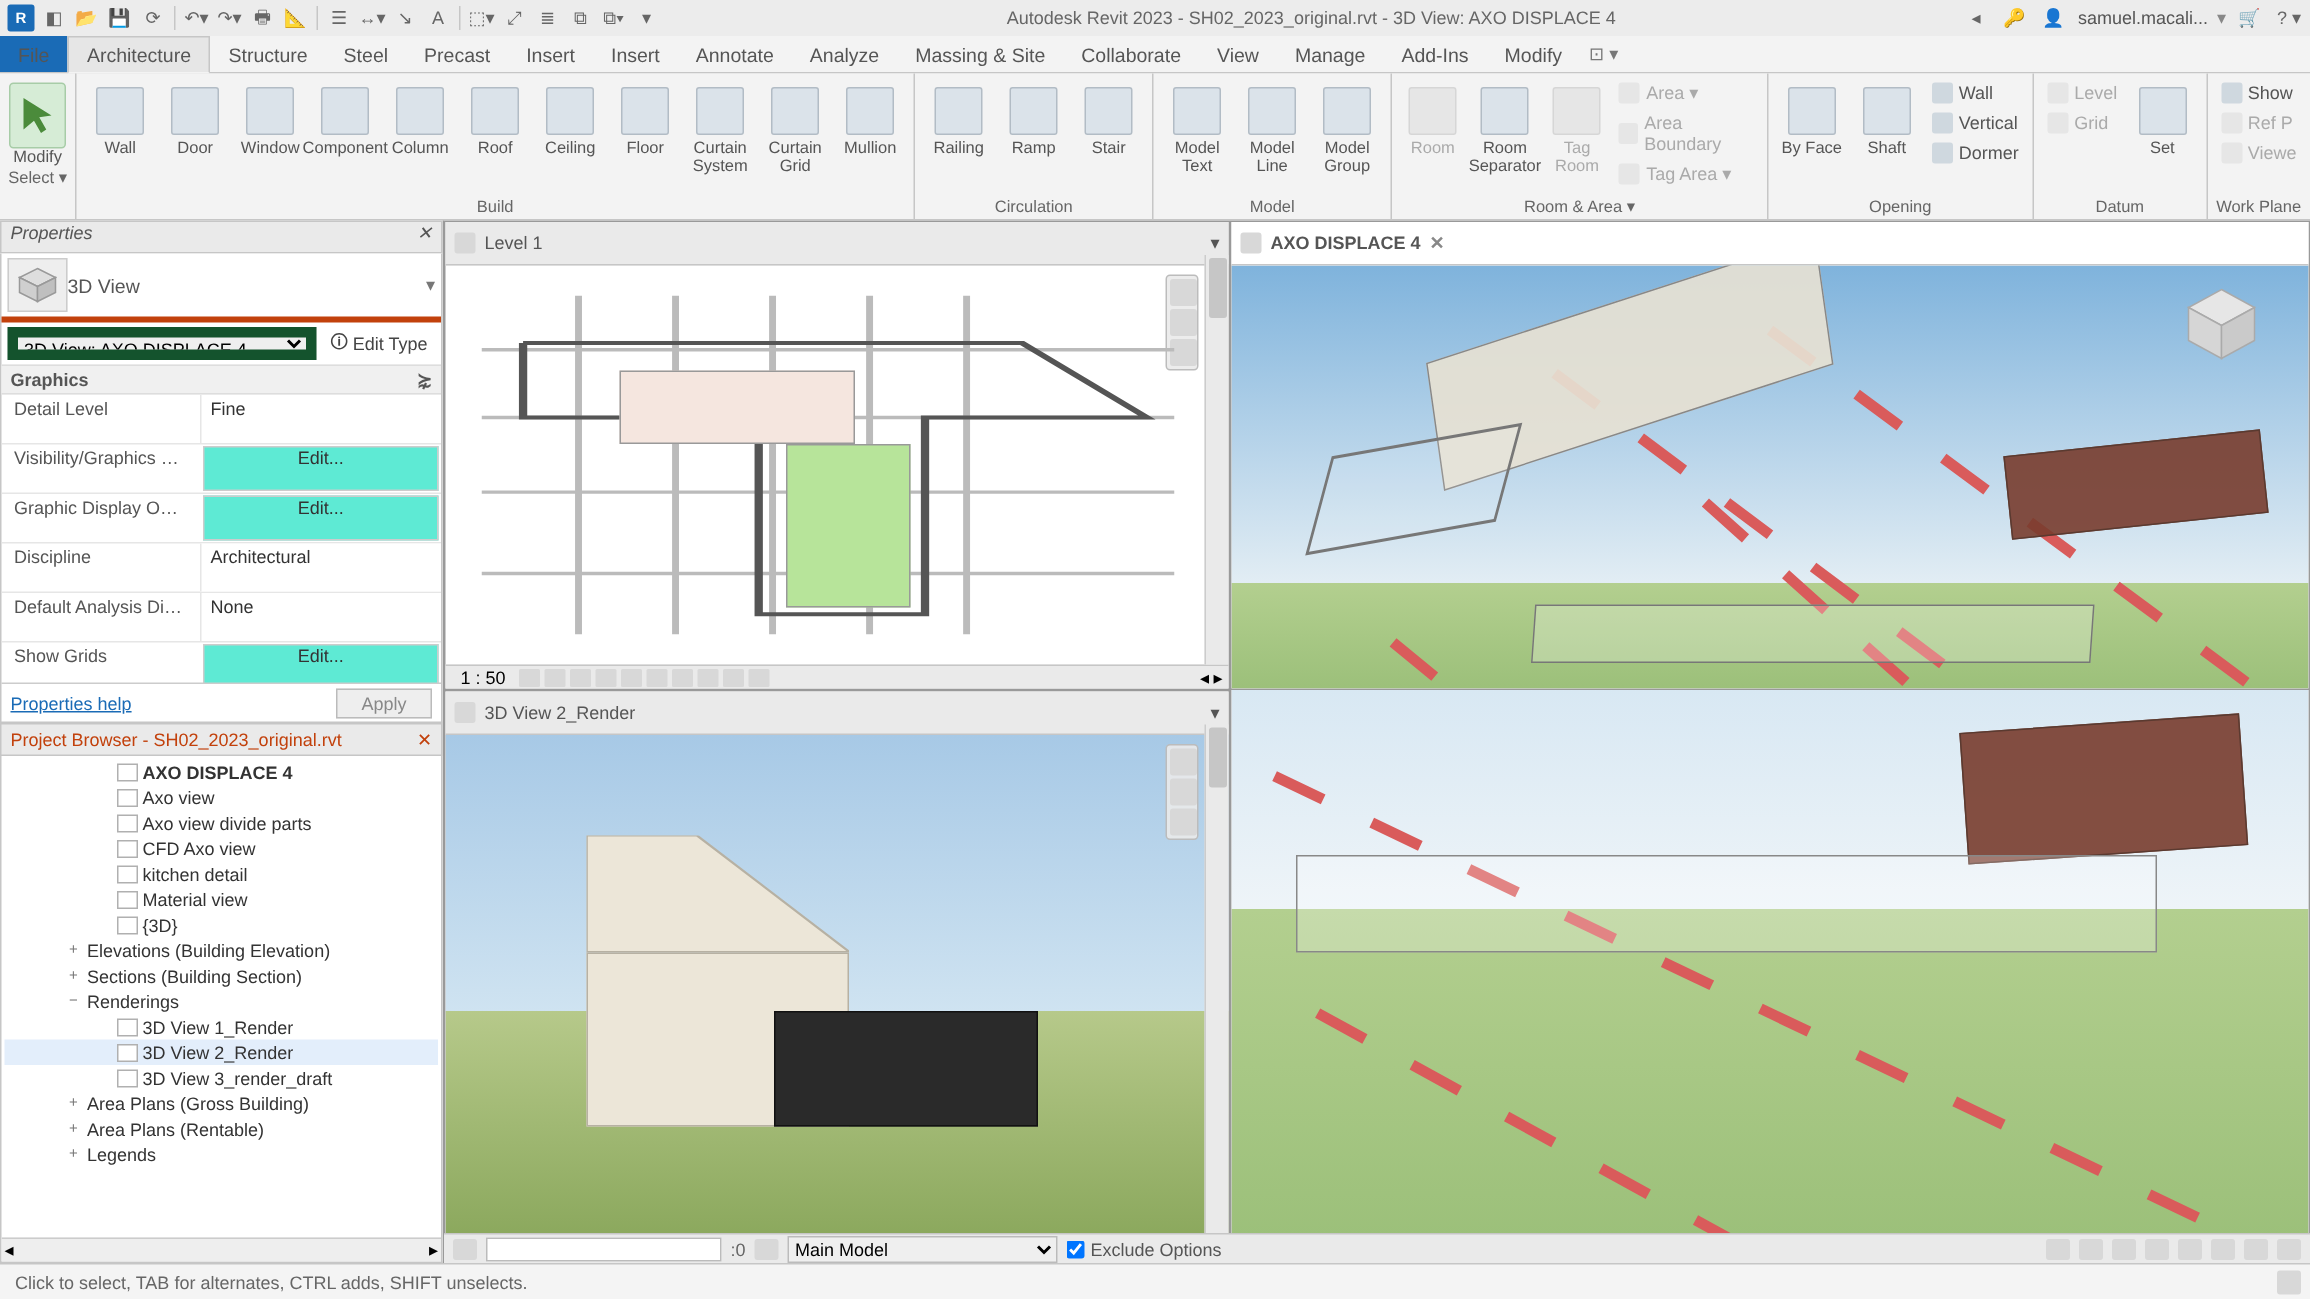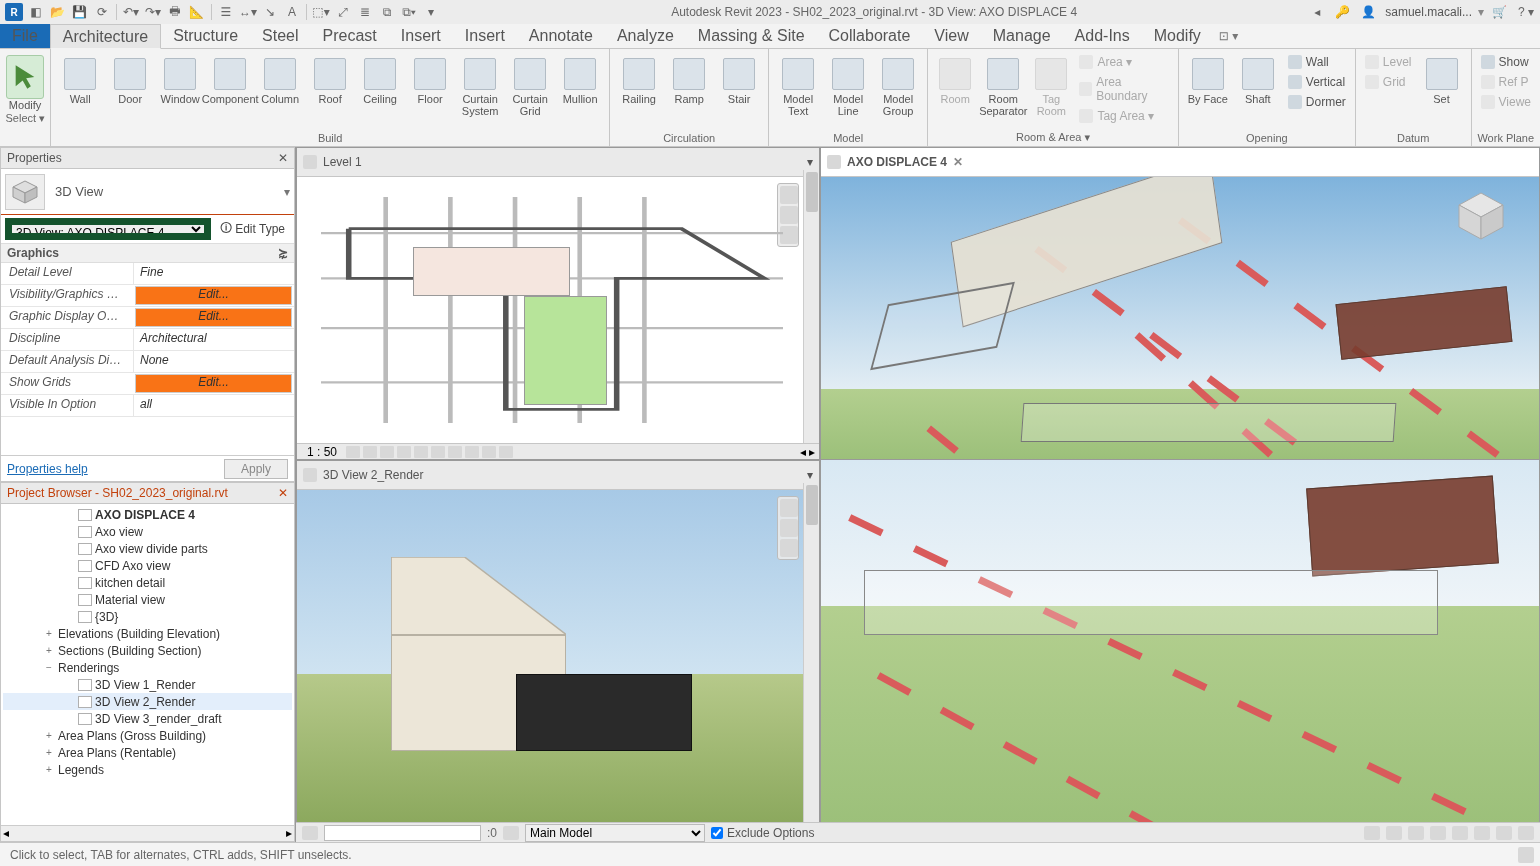--- a/index.html
+++ b/index.html
@@ -10,21 +10,21 @@
 .qat .qat-items { display: flex; gap: 2px; align-items: center; }
 .qat .qat-item { width: 20px; height: 20px; display: flex; align-items: center; justify-content: center; border-radius: 2px; cursor: default; color:#666; }
 .qat .sep { width: 1px; height: 16px; background: #c6c6c6; margin: 0 2px; }
 .qat .title { flex: 1; text-align: center; color: #666; font-size: 12px;}
 .qat .right { display: flex; gap: 6px; align-items: center; padding-right: 4px; }
 .r-logo { width: 18px; height: 18px; background:#1a6bb6; color:#fff; font-weight:bold; display:flex; align-items:center; justify-content:center; border-radius:2px; font-size:10px;}
 
 
 .menu { height: 25px; background: #f3f3f3; border-bottom: 1px solid #c6c6c6; display: flex; align-items: stretch; }
 .menu .file { background: #1a6bb6; color: #fff; padding: 0 12px; display:flex; align-items:center; font-size:13px;}
-.menu .tab { padding: 0 12px; color: #555; display:flex; align-items:center; cursor:default; font-size:16px;}
+.menu .tab { padding: 0 12px; color: #555; display:flex; align-items:center; cursor:default; font-size:13px;}
 .menu .tab.active { background: #e6e6e6; border: 1px solid #c6c6c6; border-bottom-color: #f3f3f3; margin-bottom:-1px;}
 .menu .end { display:flex; align-items:center; padding:0 6px; color:#777;}
 
 
 .ribbon { height: 98px; background: #f3f3f3; border-bottom: 1px solid #c6c6c6; display: flex; align-items:stretch;}
 .panel { border-right: 1px solid #c6c6c6; padding: 2px 4px 0 4px; display:flex; flex-direction:column;}
 .panel .body { flex:1; display:flex; gap: 0px; align-items:flex-start;}
 .panel .title { text-align:center; color:#666; font-size:11px; padding:1px 0 2px 0;}
 .bigbtn { width: 50px; height: 78px; display:flex; flex-direction:column; align-items:center; justify-content:flex-start; padding-top:6px; gap:3px; color:#555; border:1px solid transparent; border-radius:2px; cursor:default;}
 .bigbtn .ic{ width:32px; height:32px; background:#dbe3ea; border:1px solid #b2bcc5; border-radius:2px;}
@@ -37,33 +37,33 @@
 .modify .arrow svg{ width:28px; height:28px;}
 .disabled{ color:#aaa; }
 .disabled .sic, .disabled .ic{ background:#e6e6e6; border-color:#d6d6d6;}
 
 
 .workspace { position:absolute; top:147px; bottom:24px; left:0; right:0; display:flex; }
 .leftcol{ width:296px; display:flex; flex-direction:column; border-right:1px solid #999;}
 .rightcol{ flex:1; display:flex; flex-direction:column;}
 
 
-.palette-hd{ background:#eaeaea; border:1px solid #c6c6c6; height:22px; display:flex; align-items:center; padding:0 6px; color:#555; justify-content:space-between;}
+.palette-hd{ background:#eaeaea; border:1px solid #c6c6c6; height:22px; display:flex; padding:0 6px; color:#555; justify-content:space-between;font-style:italic;}
 .properties{ height:313px; background:#fff; border:1px solid #c6c6c6; border-top:none; display:flex; flex-direction:column;}
-.prop-type{ height:46px; display:flex; align-items:center; gap:10px; padding:4px; border-bottom:1px solid #c2410c;}
+.prop-type{ height:46px; display:flex; align-items:center; padding:4px; border-bottom:4px solid #c2410c;}
 .prop-type .cube{ width:40px; height:36px; background:#eee; border:1px solid #ccc; display:flex; align-items:center; justify-content:center;}
 .prop-row2{ height:28px; display:flex; align-items:center; gap:4px; padding:2px 4px;}
 .prop-row2 select{ flex:1; height:22px; border:7px solid #14532d;}
 .editType{ display:flex; align-items:center; gap:3px; padding:2px 4px; border:1px solid transparent; color:#444;}
 .grouphd{ background:#f0f0f0; font-weight:bold; padding:2px 6px; color:#555; border-top:1px solid #ddd; border-bottom:1px solid #ddd; display:flex; justify-content:space-between;}
 .proptable{ flex:1; overflow:auto;}
-.prow{ height:22px; display:flex; border-bottom:1px solid #e6e6e6;font-style:italic;}
+.prow{ height:33px; display:flex; border-bottom:1px solid #e6e6e6;}
 .prow .k{ width:132px; padding:2px 8px; color:#555; white-space:nowrap; overflow:hidden; text-overflow:ellipsis;}
 .prow .v{ flex:1; padding:2px 6px; background:#fff; border-left:1px solid #e6e6e6; color:#333;}
-.prow .v.btn{ text-align:center; background:#f97316; border:1px solid #ccc; margin:1px 2px; padding:0; cursor:default;}
+.prow .v.btn{ text-align:center; background:#5eead4; border:1px solid #ccc; margin:1px 2px; padding:0; cursor:default;}
 .prop-foot{ height:26px; border-top:1px solid #ccc; display:flex; align-items:center; justify-content:space-between; padding:0 6px;}
 .prop-foot a{ color:#1a6bb6; text-decoration:underline; font-size:12px;}
 .applybtn{ background:#eee; border:1px solid #bbb; color:#888; padding:2px 16px;}
 
 
 .pb{ flex:1; background:#fff; border:1px solid #c6c6c6; border-top:none; overflow:auto; position:relative;}
 .pb-hd{ background:#eaeaea; border:1px solid #c6c6c6; height:22px; display:flex; align-items:center; padding:0 6px; color:#c2410c; justify-content:space-between;}
 .tree{ padding:2px 2px 20px 2px;}
 .tnode{ display:flex; align-items:center; gap:3px; height:17px; padding-left:0px; color:#333; cursor:default;}
 .tnode.sel{ background:#e3eefb;}

